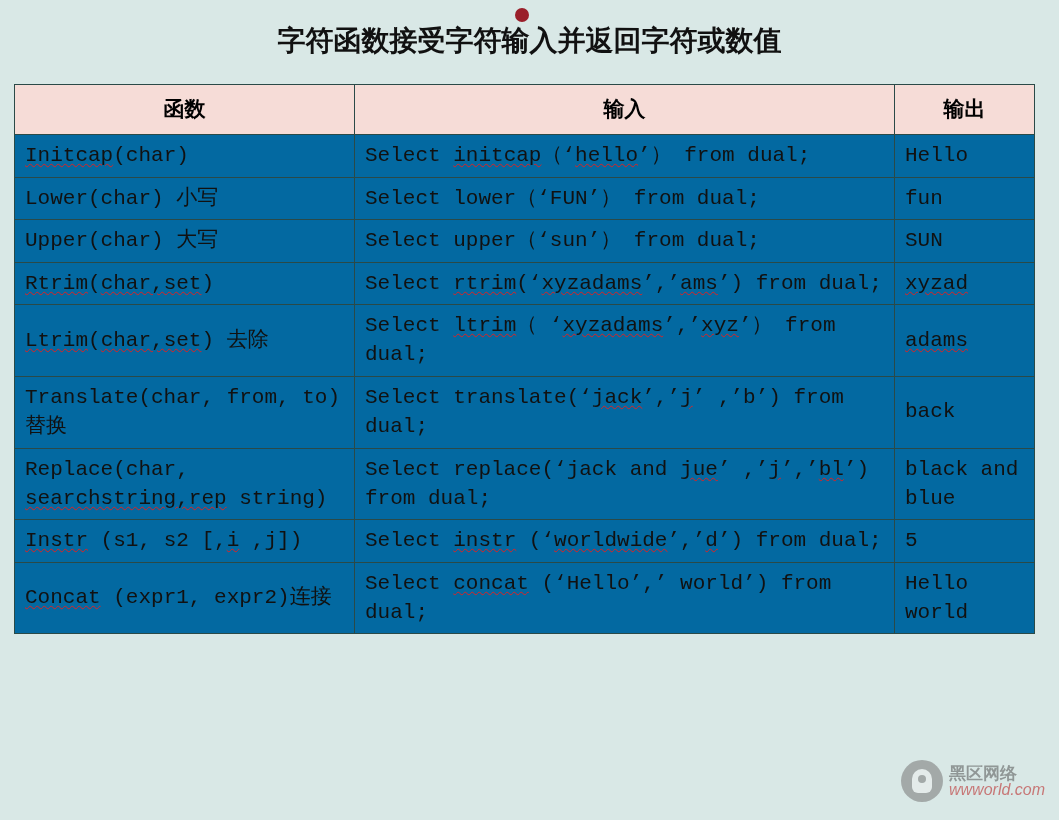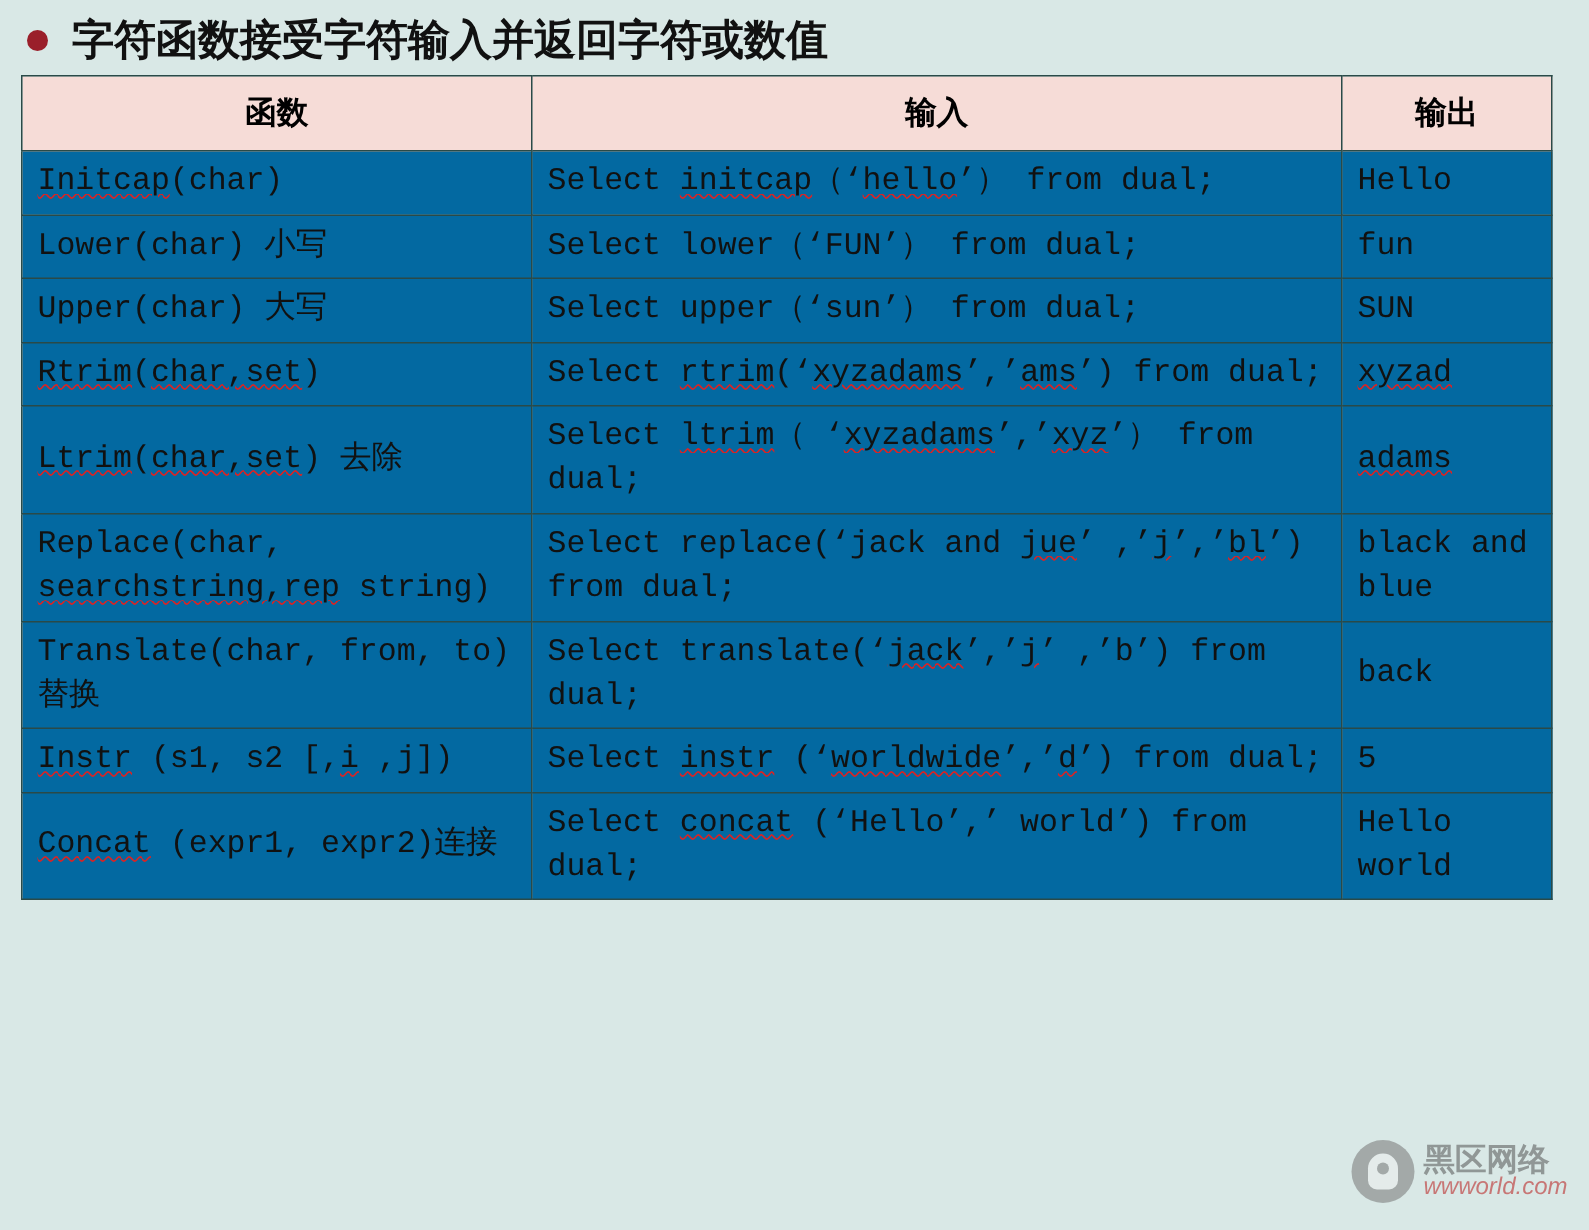--- a/index.html
+++ b/index.html
@@ -9,20 +9,21 @@
     width: 1059px;
     height: 820px;
     overflow: hidden;
     position: relative;
   }
   .header {
     display: flex;
     align-items: center;
     padding: 8px 18px 4px 18px;
     position: relative;
+    flex-direction: column;
   }
   .bullet {
     width: 14px; height: 14px; border-radius: 50%;
     background: #9a1f2a;
     margin-right: 16px;
     flex-shrink: 0;
   }
   .title {
     font-size: 28px;
     font-weight: bold;
@@ -32,21 +33,21 @@
     position: absolute;
     right: 20px;
     top: 14px;
     font-size: 30px;
     color: #d22;
     font-family: "SimSun","Courier New",monospace;
     letter-spacing: 1px;
   }
   table {
     border-collapse: collapse;
-    margin: 0 14px 0 14px;
+    margin: 20px 14px 0 14px;
     width: 922px;
     table-layout: fixed;
   }
   th, td {
     border: 1.5px solid #2a4a48;
     vertical-align: middle;
     font-size: 21px;
     line-height: 1.4;
   }
   th {
@@ -89,21 +90,21 @@
   .watermark .logo-inner {
     width: 20px; height: 24px; border-radius: 10px 10px 6px 6px;
     background: #eee;
     position: relative;
   }
   .watermark .logo-inner::after{
     content:""; position:absolute; top:6px; left:6px; width:8px; height:8px;
     border-radius:50%; background:#777;
   }
   .watermark .wm-text { line-height:1; }
-  .watermark .wm-cn { font-size: 21px; font-weight: bold; color:#555; font-family:"Microsoft YaHei"; }
+  .watermark .wm-cn { font-size: 17px; font-weight: bold; color:#555; font-family:"Microsoft YaHei"; }
   .watermark .wm-url { font-size: 16px; color:#b91c1c; font-style: italic; }
 </style>
 </head>
 <body>
 
 <div class="header">
   <div class="bullet"></div>
   <div class="title">字符函数接受字符输入并返回字符或数值</div>
 </div>
 
@@ -140,28 +141,28 @@
         <td><span class="wavy">Rtrim</span><span>(</span><span class="wavy">char,set</span><span>)</span></td>
         <td><span>Select </span><span class="wavy">rtrim</span><span>(‘</span><span class="wavy">xyzadams</span><span>’,’</span><span class="wavy">ams</span><span>’) from dual;</span></td>
         <td><span class="wavy">xyzad</span></td>
       </tr>
       <tr>
         <td><span class="wavy">Ltrim</span><span>(</span><span class="wavy">char,set</span><span>) 去除</span></td>
         <td><span>Select </span><span class="wavy">ltrim</span><span>（ ‘</span><span class="wavy">xyzadams</span><span>’,’</span><span class="wavy">xyz</span><span>’） from dual;</span></td>
         <td><span class="wavy">adams</span></td>
       </tr>
       <tr>
+        <td><span>Translate(char, from, to) 替换</span></td>
+        <td><span>Select translate(‘</span><span class="wavy">jack</span><span>’,’</span><span class="wavy">j</span><span>’ ,’b’) from dual;</span></td>
+        <td><span>back</span></td>
+      </tr>
+      <tr>
         <td><span>Replace(char, </span><span class="wavy">searchstring,rep</span><span> string)</span></td>
         <td><span>Select replace(‘jack and </span><span class="wavy">jue</span><span>’ ,’</span><span class="wavy">j</span><span>’,’</span><span class="wavy">bl</span><span>’) from dual;</span></td>
         <td><span>black and blue</span></td>
-      </tr>
-      <tr>
-        <td><span>Translate(char, from, to) 替换</span></td>
-        <td><span>Select translate(‘</span><span class="wavy">jack</span><span>’,’</span><span class="wavy">j</span><span>’ ,’b’) from dual;</span></td>
-        <td><span>back</span></td>
       </tr>
       <tr>
         <td><span class="wavy">Instr</span><span> (s1, s2 [,</span><span class="wavy">i</span><span> ,j])</span></td>
         <td><span>Select </span><span class="wavy">instr</span><span> (‘</span><span class="wavy">worldwide</span><span>’,’</span><span class="wavy">d</span><span>’) from dual;</span></td>
         <td><span>5</span></td>
       </tr>
       <tr>
         <td><span class="wavy">Concat</span><span> (expr1, expr2)连接</span></td>
         <td><span>Select </span><span class="wavy">concat</span><span> (‘Hello’,’ world’) from dual;</span></td>
         <td><span>Hello world</span></td>

